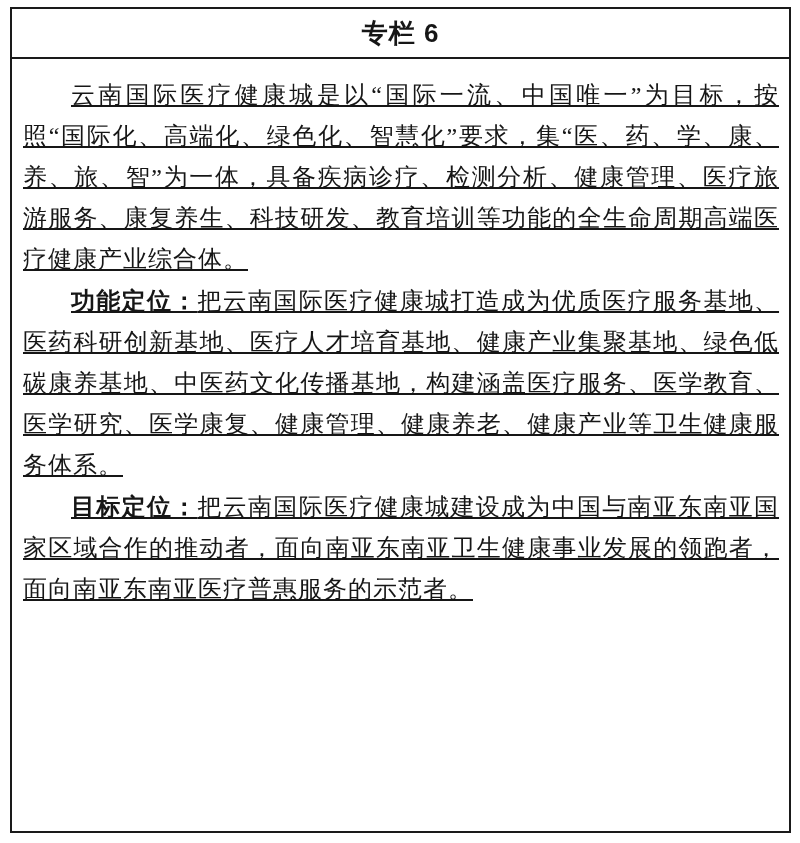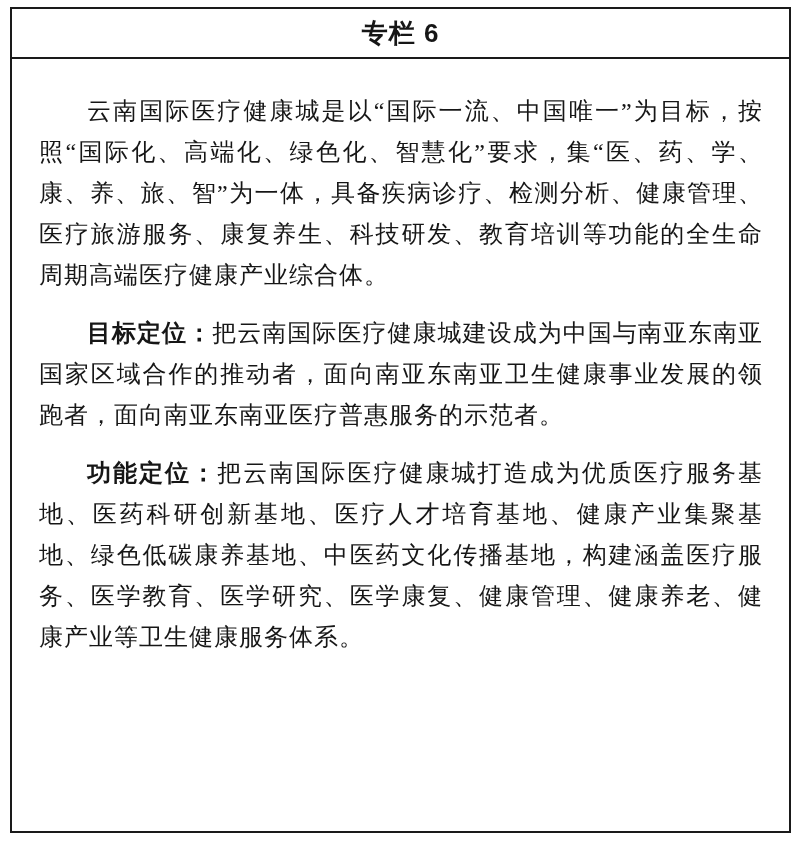--- a/index.html
+++ b/index.html
@@ -47,33 +47,34 @@
   .panel-body{
     padding:15px 10px 0 11px;
     font-size:24px;
     line-height:41px;
     color:var(--text);
     text-align:justify;
     text-justify:inter-character;
     letter-spacing:1px;
   }
   .panel-body p{
-    margin:16px;
+    margin:0;
     text-indent:2em;
+    text-decoration:underline;
   }
   .lead{
     font-weight:700;
     font-family:"Liberation Sans","DejaVu Sans",sans-serif;
   }
 </style>
 </head>
 <body>
 
 <div class="panel">
   <div class="panel-title">
     <span>专栏 6</span>
   </div>
   <div class="panel-body">
     <p><span class="lead"></span><span>云南国际医疗健康城是以“国际一流、中国唯一”为目标，按照“国际化、高端化、绿色化、智慧化”要求，集“医、药、学、康、养、旅、智”为一体，具备疾病诊疗、检测分析、健康管理、医疗旅游服务、康复养生、科技研发、教育培训等功能的全生命周期高端医疗健康产业综合体。</span></p>
+    <p><span class="lead">功能定位：</span><span>把云南国际医疗健康城打造成为优质医疗服务基地、医药科研创新基地、医疗人才培育基地、健康产业集聚基地、绿色低碳康养基地、中医药文化传播基地，构建涵盖医疗服务、医学教育、医学研究、医学康复、健康管理、健康养老、健康产业等卫生健康服务体系。</span></p>
     <p><span class="lead">目标定位：</span><span>把云南国际医疗健康城建设成为中国与南亚东南亚国家区域合作的推动者，面向南亚东南亚卫生健康事业发展的领跑者，面向南亚东南亚医疗普惠服务的示范者。</span></p>
-    <p><span class="lead">功能定位：</span><span>把云南国际医疗健康城打造成为优质医疗服务基地、医药科研创新基地、医疗人才培育基地、健康产业集聚基地、绿色低碳康养基地、中医药文化传播基地，构建涵盖医疗服务、医学教育、医学研究、医学康复、健康管理、健康养老、健康产业等卫生健康服务体系。</span></p>
   </div>
 </div>
 
 </body></html>

